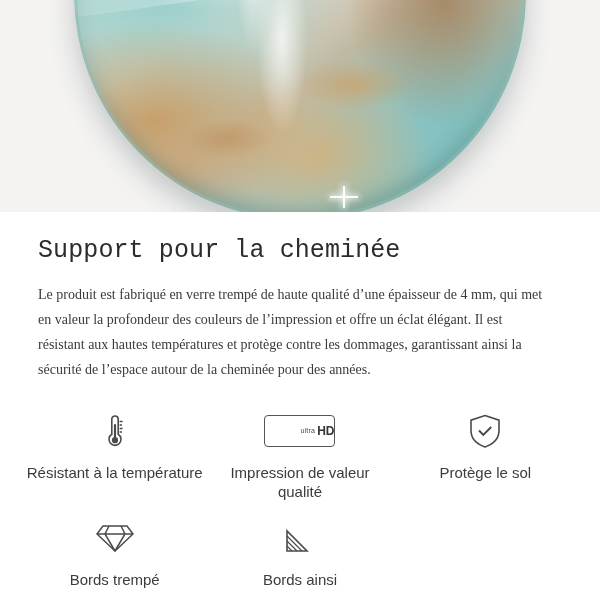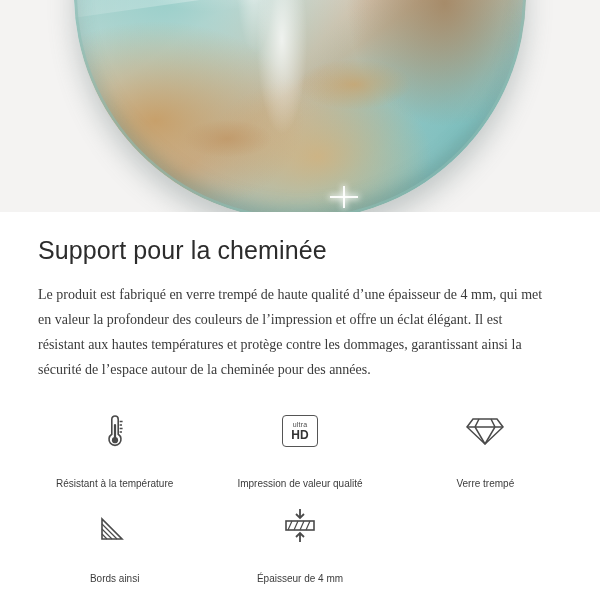--- a/index.html
+++ b/index.html
@@ -107,21 +107,21 @@
   .sparkle:after {
     width: 2px; height: 22px; transform: translate(-50%,-50%);
     box-shadow: 0 0 6px 1px rgba(255,255,255,0.9);
   }
 
   
   .content {
     padding: 22px 38px 0 38px;
   }
   .headline {
-    font-family: Liberation Sans, sans-serif;
+    font-family: Liberation Mono, monospace;
     font-size: 25px;
     line-height: 1.32;
     color: #2c2c2c;
     font-weight: 400;
     margin: 0 0 16px 0;
     letter-spacing: 0.1px;
   }
   .headline .line2 { display: block; }
   .body-text {
     font-size: 14px;
@@ -148,35 +148,36 @@
     text-align: center;
   }
   .feature-icon {
     height: 44px;
     display: flex;
     align-items: center;
     justify-content: center;
     color: #4a4a4a;
   }
   .feature-label {
-    margin-top: 24px;
-    font-size: 10px;
+    margin-top: 10px;
+    font-size: 15px;
     color: #3c3c3c;
     line-height: 1.3;
   }
   .hd-badge {
     width: 34px;
     height: 30px;
     border: 1.6px solid #555;
     border-radius: 4px;
     display: flex;
-    flex-direction: column;
+    flex-direction: row;
     align-items: center;
-    justify-content: center;
+    justify-content: space-between;
     line-height: 1;
+    padding-left: 35px;
   }
   .hd-badge .u { font-size: 7px; letter-spacing: 0.2px; color: #4a4a4a; }
   .hd-badge .hd { font-size: 12px; font-weight: bold; color: #333; margin-top: 1px; }
 </style>
 </head>
 <body>
 
 <div class="page">
 
   <div class="hero">
@@ -213,47 +214,45 @@
     <div class="feature">
       <div class="feature-icon">
         <div class="hd-badge">
           <span class="u">ultra</span>
           <span class="hd">HD</span>
         </div>
       </div>
       <div class="feature-label">Impression de valeur qualité</div>
     </div>
 
+    <div class="feature">
+      <div class="feature-icon">
+        <svg width="34" height="38" viewBox="0 0 34 38" fill="none" stroke="#4a4a4a" stroke-width="1.6">
+          <path d="M17 3.5 31 8.2v10.4c0 8-5.9 13.6-14 16.4-8.1-2.8-14-8.4-14-16.4V8.2z"></path>
+          <path d="M11 18.5l4.3 4.4L23.2 15" stroke-width="2"></path>
+        </svg>
+      </div>
+      <div class="feature-label">Protège le sol</div>
+    </div>
 
     <div class="feature">
       <div class="feature-icon">
         <svg width="40" height="34" viewBox="0 0 40 34" fill="none" stroke="#4a4a4a" stroke-width="1.5">
           <path d="M8 5h24l6 8-18 17L2 13z"></path>
           <path d="M2 13h36M14 5l-4 8 10 17M26 5l4 8-10 17"></path>
         </svg>
       </div>
-      <div class="feature-label">Verre trempé</div>
+      <div class="feature-label">Bords trempé</div>
     </div>
 
     <div class="feature">
       <div class="feature-icon">
         <svg width="32" height="32" viewBox="0 0 32 32" fill="none" stroke="#4a4a4a" stroke-width="1.5">
           <path d="M3 29V9L23 29z" stroke-width="1.6"></path>
           <path d="M8 29l-5-5M13 29L3 19M18 29L3 14" stroke-width="1.2"></path>
         </svg>
       </div>
       <div class="feature-label">Bords ainsi</div>
     </div>
 
-    <div class="feature">
-      <div class="feature-icon">
-        <svg width="40" height="38" viewBox="0 0 40 38" fill="none" stroke="#4a4a4a" stroke-width="1.6">
-          <path d="M20 2v8M16 7l4 4 4-4" stroke-width="1.8"></path>
-          <rect x="6" y="14" width="28" height="9" fill="none"></rect>
-          <path d="M8 23l4-9M14 23l4-9M20 23l4-9M26 23l4-9" stroke-width="1.2"></path>
-          <path d="M20 35v-8M16 30l4-4 4 4" stroke-width="1.8"></path>
-        </svg>
-      </div>
-      <div class="feature-label">Épaisseur de 4 mm</div>
-    </div>
 
   </div>
 </div>
 
 </body></html>

